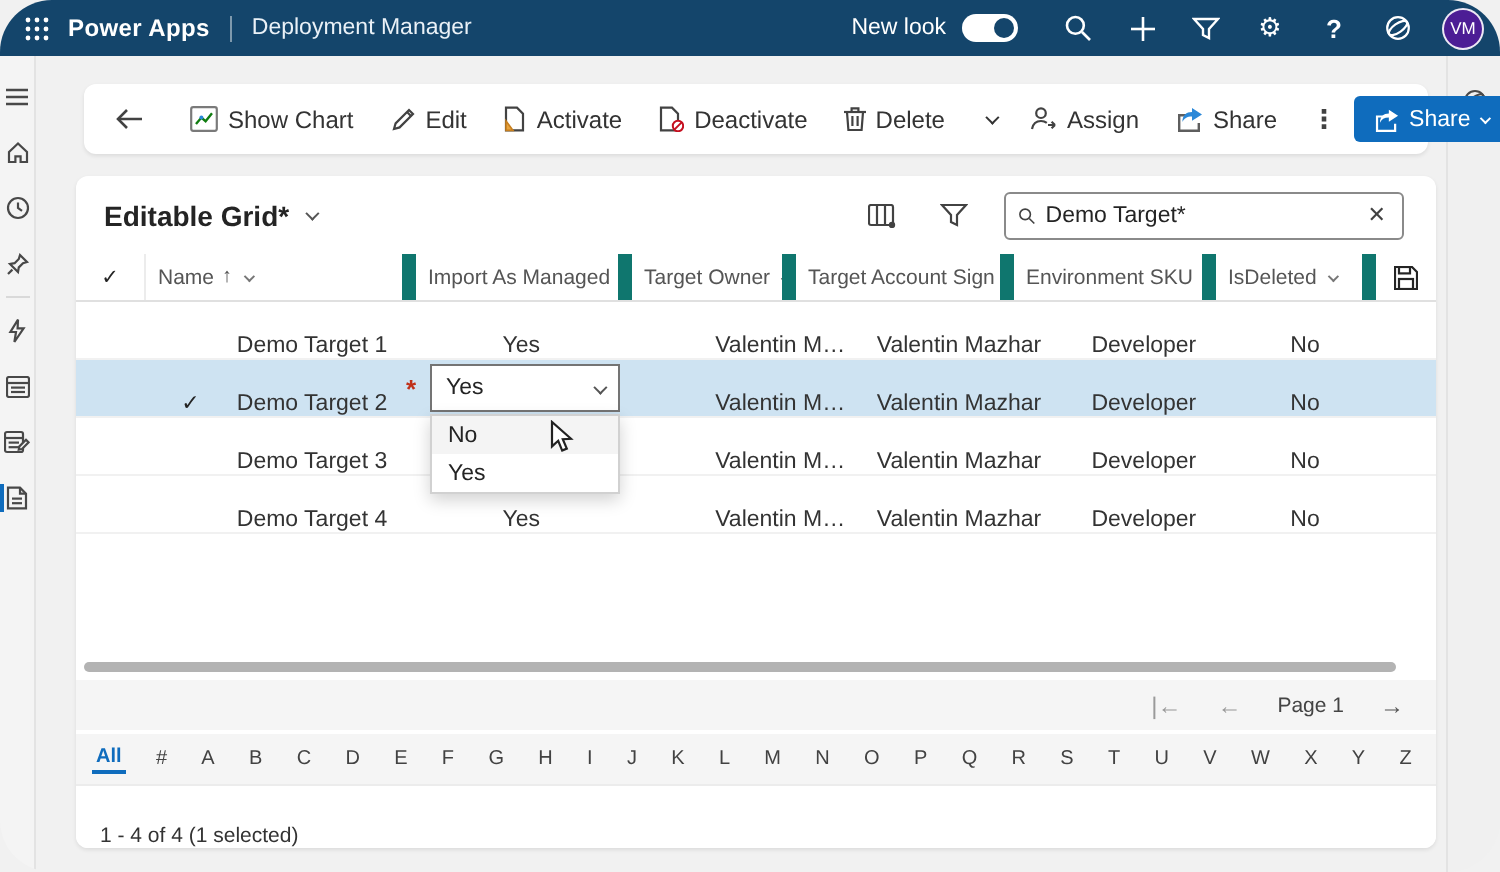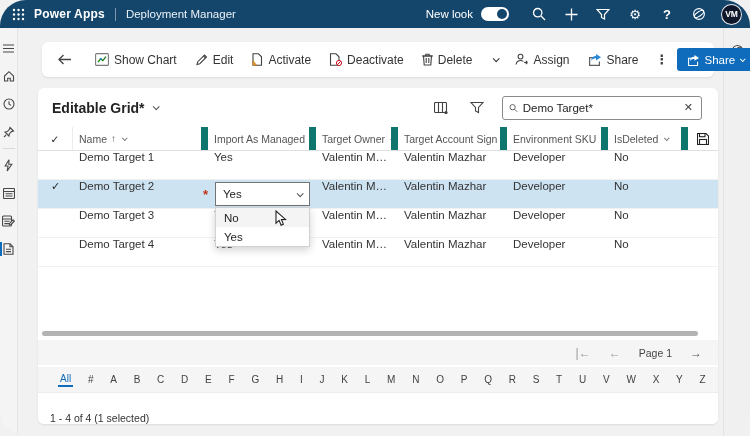--- a/index.html
+++ b/index.html
@@ -12,22 +12,22 @@
             display:flex; align-items:center; padding:0 8px; color:#fff; }
   .waffle { width:16px; height:16px; display:flex; align-items:center; justify-content:center; margin:0 8px 0 2px; cursor:pointer; }
   .appname { font-size:12px; font-weight:bold; letter-spacing:.2px; margin-right:10px; }
   .tb-div { width:1px; height:13px; background:rgba(255,255,255,.45); margin-right:10px; }
   .module { font-size:11.5px; color:#eaf1f7; }
   .tb-right { margin-left:auto; display:flex; align-items:center; }
   .newlook-label { font-size:11.5px; margin-right:8px; }
   .toggle { width:28px; height:14px; background:#fff; border-radius:8px; position:relative; cursor:pointer; margin-right:14px; }
   .toggle .knob { position:absolute; right:2px; top:2px; width:10px; height:10px; border-radius:50%; background:var(--topbar,#14456b); }
   .tbicon { width:32px; height:28px; display:flex; align-items:center; justify-content:center; color:#fff; cursor:pointer; font-size:13px; }
-  .avatar { width:21px; height:21px; border-radius:50%; border:1px solid rgba(255,255,255,.9); background:#0f172a;
-            color:#fff; font-size:8.5px; font-weight:bold; display:flex; align-items:center; justify-content:center; margin-left:6px; cursor:pointer; }
+  .avatar { width:21px; height:21px; border-radius:50%; border:1px solid rgba(255,255,255,.9); background:#4c1d95;
+            color:#fff; font-size:8.5px; font-weight:normal; display:flex; align-items:center; justify-content:center; margin-left:6px; cursor:pointer; }
 
   
   .sidebar { position:absolute; left:0; top:28px; width:18px; bottom:0; background:#f4f4f4; border-right:1px solid #e3e3e3;
              display:flex; flex-direction:column; align-items:center; padding-top:6px; }
   .sb-item { width:18px; height:28px; display:flex; align-items:center; justify-content:center; color:#484848; cursor:pointer; position:relative; }
   .sb-sep { width:12px; height:1px; background:#d9d9d9; margin:2px 0; }
   .sb-item.active::before { content:""; position:absolute; left:0; top:7px; width:2px; height:14px; background:var(--accent,#0f6cbd); }
 
   
   .rail { position:absolute; right:0; top:28px; width:27px; bottom:0; background:#f0f0f0; border-left:1px solid #e3e3e3;
@@ -60,21 +60,21 @@
   .searchbox .clear { font-size:11px; color:#424242; cursor:pointer; padding:0 2px; }
 
   .colheaders { height:24px; display:flex; align-items:stretch; border-bottom:1px solid #e0e0e0; font-size:10.5px; color:#555; }
   .hcell { display:flex; align-items:center; gap:4px; padding:0 6px; border-right:7px solid #0f766e; cursor:pointer; white-space:nowrap; overflow:hidden; }
   .hcell.check { width:35px; justify-content:center; border-right:1px solid #ececec; color:#242424; }
   .hcell.save { width:30px; justify-content:center; border-right:none; }
   .hcell .cv { width:4px; height:4px; color:#777; margin-left:2px; }
   .sortarrow { font-size:10px; color:#555; }
 
   .gridrows { background:#fff; }
-  .grow { display:flex; height:29px; align-items:flex-start; font-size:11.5px; color:#333; border-bottom:1px solid #f1f1f1; cursor:pointer; }
+  .grow { display:flex; height:29px; align-items:flex-end; font-size:11.5px; color:#333; border-bottom:1px solid #f1f1f1; cursor:pointer;padding-left:40px; }
   .grow.selected { background:var(--selrow,#cee3f2); }
   .gcell { padding:0 6px; white-space:nowrap; overflow:hidden; text-overflow:ellipsis; }
   .gcell.check { width:35px; text-align:center; padding:0; color:#242424; font-size:11px; }
 
   
   .editorbox { position:absolute; left:177px; top:94px; width:95px; height:24px; background:#fff; border:1px solid #747474;
                display:flex; align-items:center; padding:0 7px; font-size:11.5px; color:#242424; cursor:pointer; z-index:5; }
   .editorbox .cv { margin-left:auto; color:#555; }
   .req-star { position:absolute; left:165px; top:99px; color:#c0311a; font-size:13px; font-weight:bold; z-index:5; }
   .flyout { position:absolute; left:177px; top:119px; width:95px; background:#fff; border:1px solid #d1d1d1;
@@ -86,21 +86,21 @@
   
   .hscroll { position:absolute; left:0; top:240px; width:680px; height:10px; display:flex; align-items:center; padding:0 4px; }
   .hscroll .thumb { width:656px; height:5px; border-radius:3px; background:#b3b3b3; cursor:pointer; }
   .pagerow { position:absolute; left:0; top:252px; width:680px; height:25px; background:#f5f5f5; display:flex; align-items:center;
              justify-content:flex-end; gap:18px; padding-right:16px; font-size:10.5px; color:#444; }
   .pager-ic { color:#9a9a9a; font-size:12px; cursor:pointer; }
   .pager-ic.on { color:#555; }
   .jumpbar { position:absolute; left:0; top:278px; width:680px; height:26px; background:#f5f5f5; border-top:1px solid #fff;
              display:flex; align-items:center; justify-content:space-between; padding:0 10px 0 8px; }
   .jb { font-size:10px; color:#424242; cursor:pointer; padding:1px 2px; }
-  .jb.active { color:var(--accent,#0f6cbd); border-bottom:2px solid var(--accent,#0f6cbd); font-weight:normal;margin-left:12px; }
+  .jb.active { color:var(--accent,#0f6cbd); border-bottom:2px solid var(--accent,#0f6cbd); font-weight:bold; }
   .statusrow { position:absolute; left:0; top:304px; width:680px; height:32px; background:#fff; border-top:1px solid #ececec;
                display:flex; align-items:flex-end; padding-left:12px; font-size:10.5px; color:#333; }
   svg { display:block; }
 </style>
 </head>
 <body>
 
 <div class="page">
 
   <div class="topbar">

